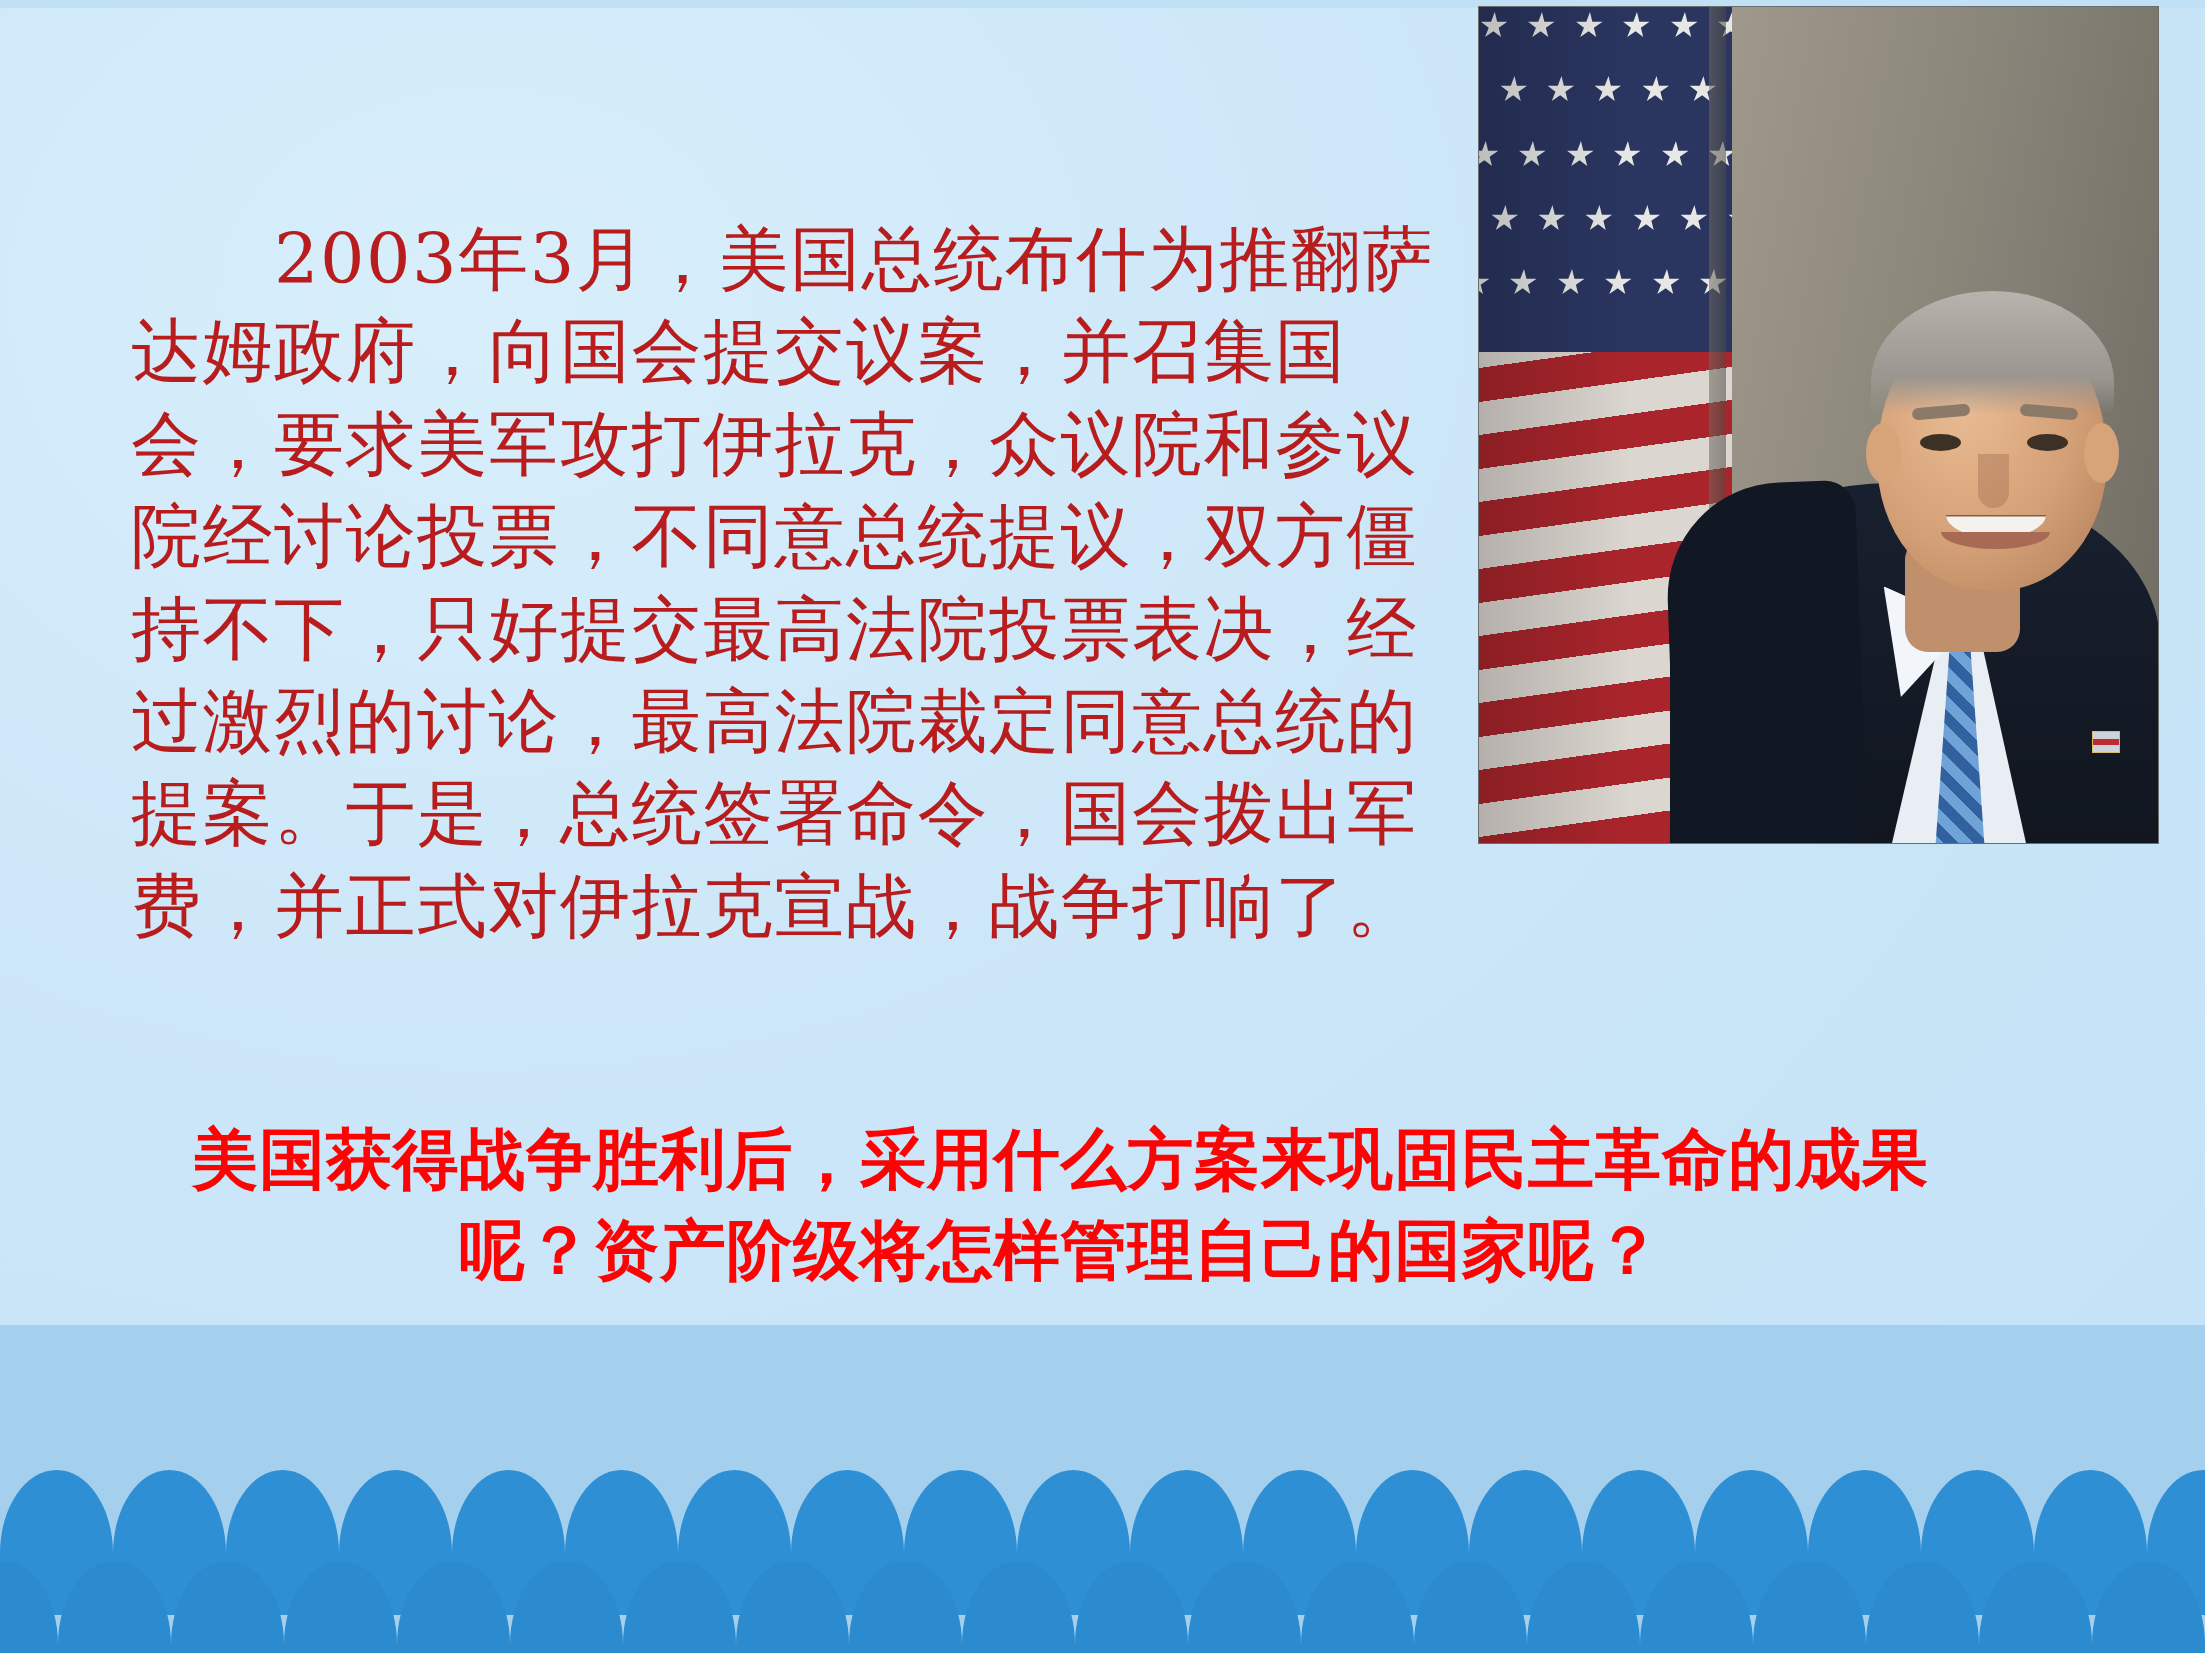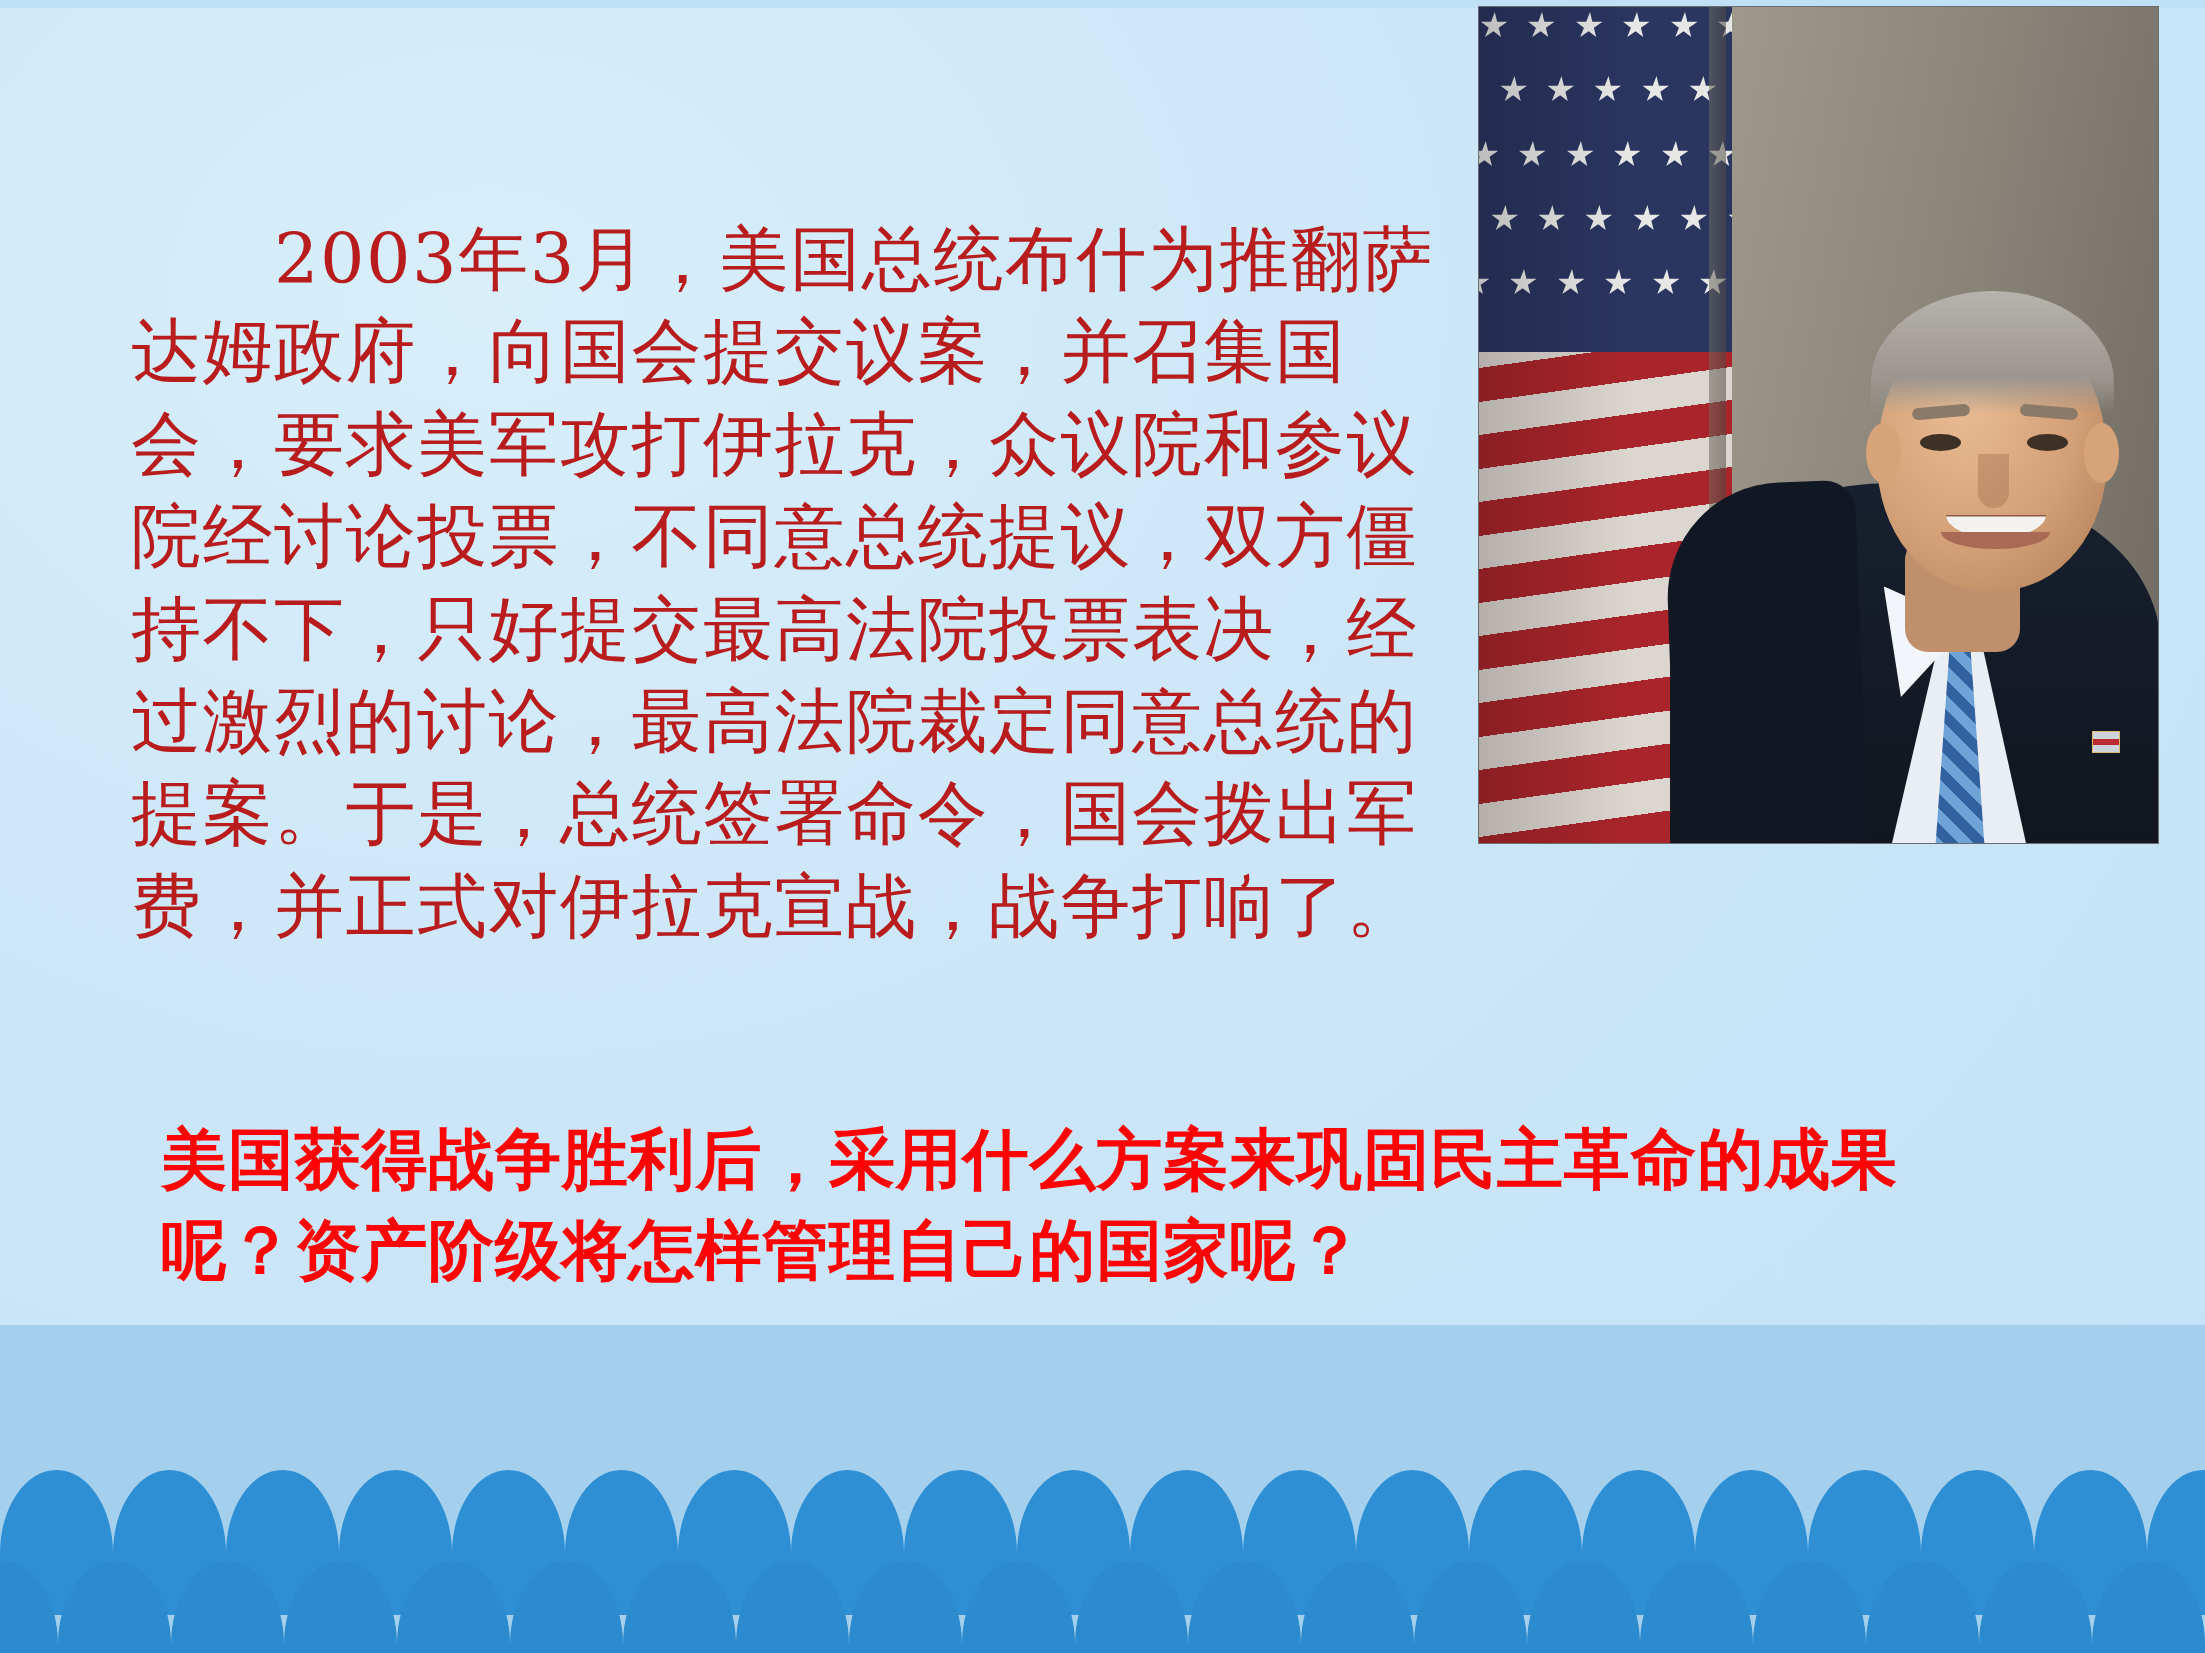--- a/index.html
+++ b/index.html
@@ -216,21 +216,21 @@
     position: absolute;
     left: 161px;
     top: 1114px;
     width: 1799px;
     color: #fd0404;
     font-size: 66px;
     line-height: 1.38;
     letter-spacing: 0.8px;
     font-family: "DejaVu Serif", "Liberation Serif", serif;
     font-weight: 600;
-    text-align: left;
+    text-align: center;
     white-space: pre-wrap;
   }
 
   
   #deco {
     position: absolute;
     left: 0;
     bottom: 0;
     width: 2205px;
     height: 329px;

